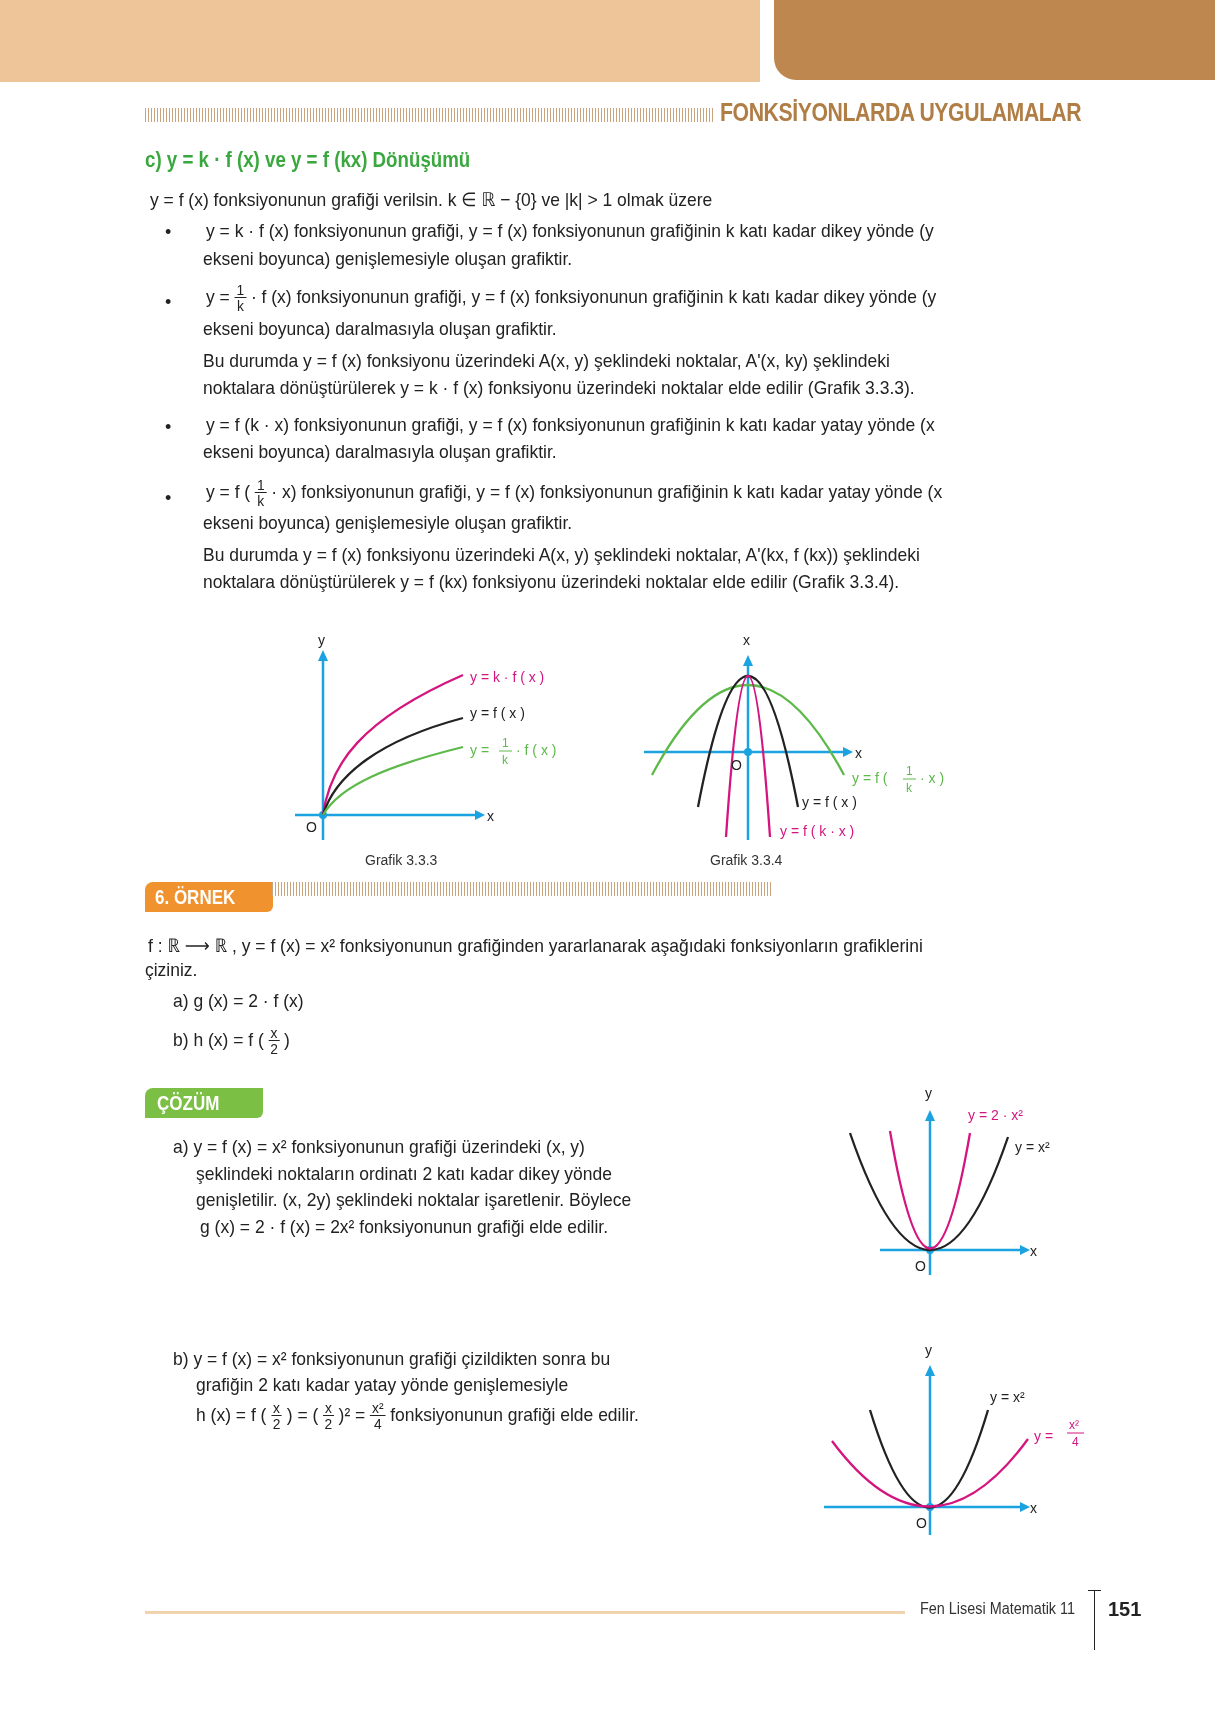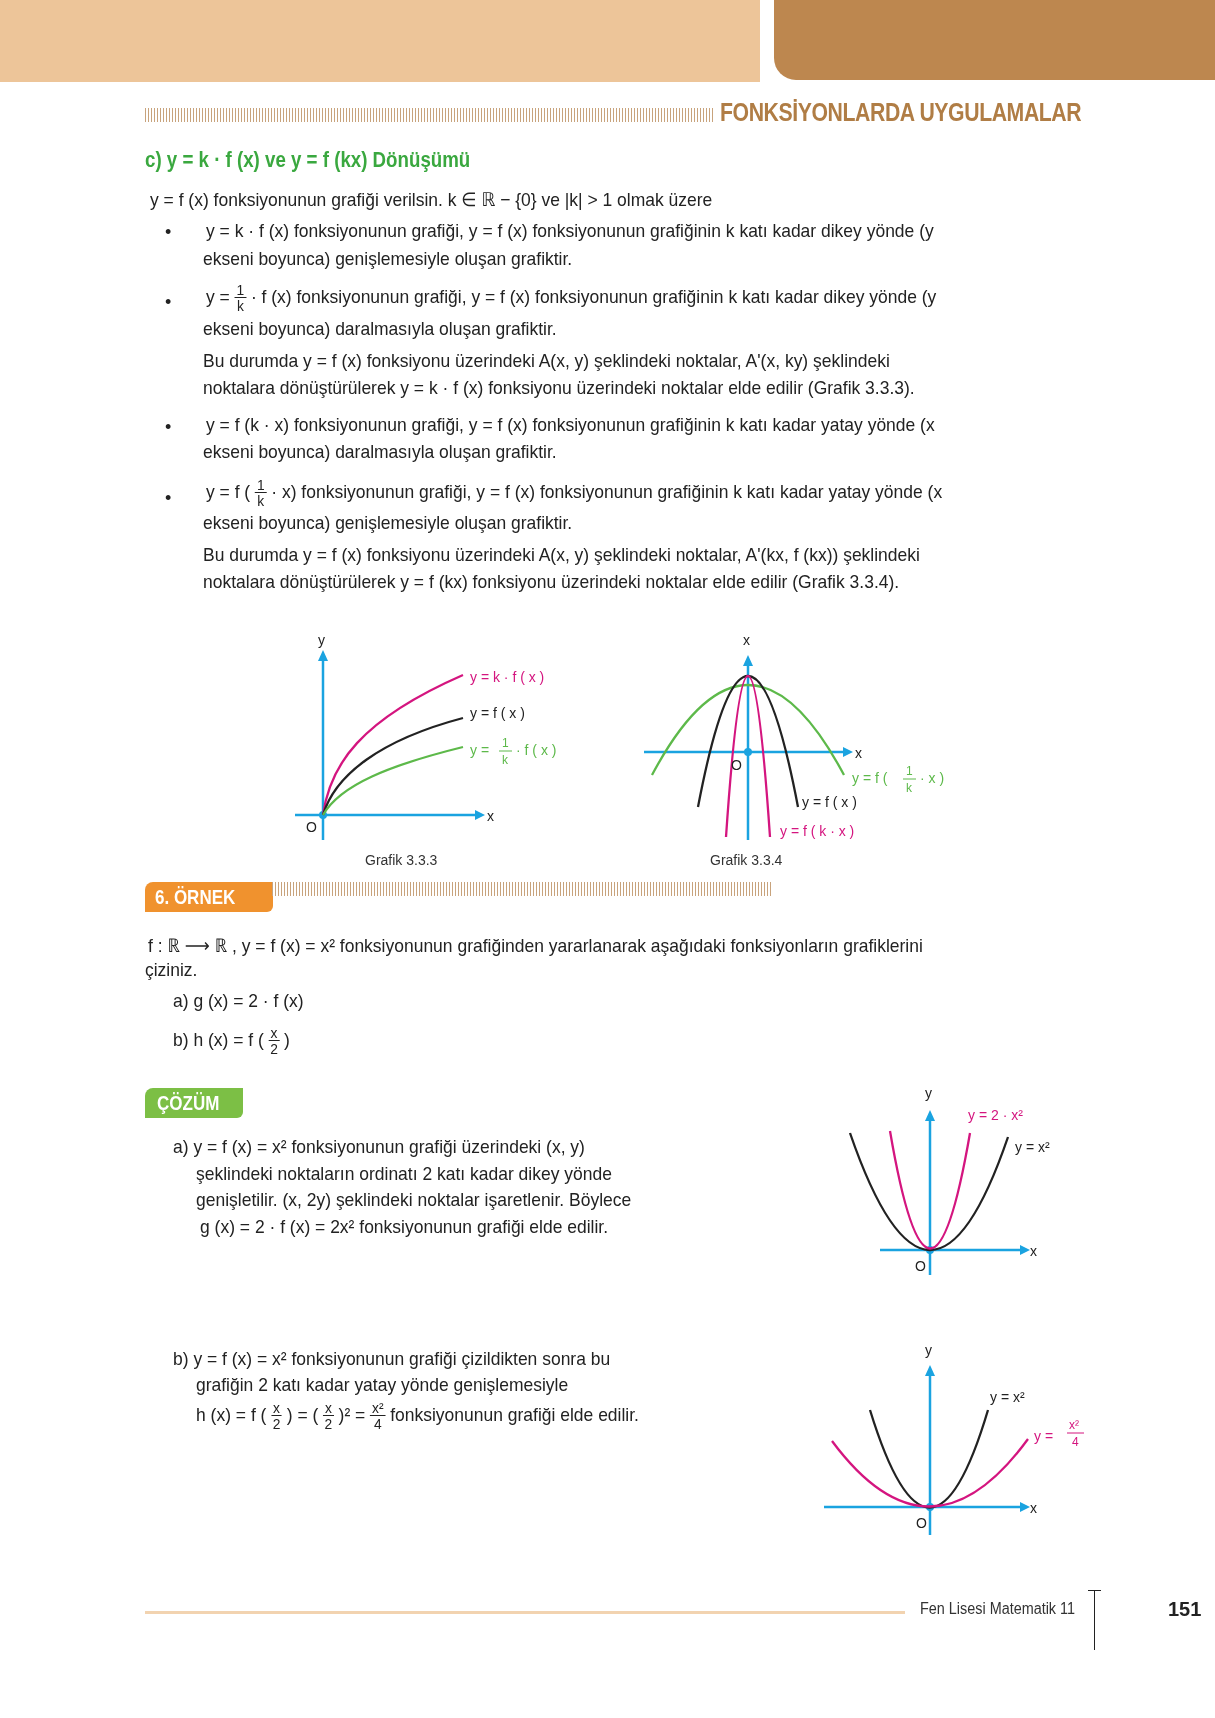--- a/index.html
+++ b/index.html
@@ -9,25 +9,25 @@
   .hdr-right{position:absolute;left:774px;top:0;width:441px;height:80px;background:#bd874f;border-bottom-left-radius:22px;}
   .ticks{position:absolute;height:14px;background:repeating-linear-gradient(90deg,#c8a37c 0 1px,transparent 1px 3px);}
   .section-title{position:absolute;left:720px;top:98px;font-size:25px;font-weight:bold;color:#b07d45;letter-spacing:-0.5px;transform:scaleX(0.85);transform-origin:left;white-space:nowrap;}
   .sub-title{position:absolute;left:145px;top:147px;font-size:22px;font-weight:bold;color:#3aa83f;transform:scaleX(0.85);transform-origin:left;white-space:nowrap;}
   .txt{position:absolute;font-size:19px;color:#222;white-space:nowrap;font-family:"Liberation Sans",sans-serif;}
   .narrow{transform:scaleX(0.92);transform-origin:left;}
   .bullet{position:absolute;font-size:18px;}
   svg text{font-family:"Liberation Sans",sans-serif;}
   .badge-ornek{position:absolute;left:145px;top:882px;width:128px;height:30px;background:#f0922e;border-radius:8px 0 6px 0;color:#fff;font-weight:bold;font-size:20px;line-height:30px;padding-left:10px;box-sizing:border-box;}
   .badge-ornek span{display:inline-block;transform:scaleX(0.85);transform-origin:left;}
-  .badge-cozum{position:absolute;left:145px;top:1088px;width:98px;height:30px;background:#7cbf45;border-radius:8px 0 6px 0;color:#fff;font-weight:bold;font-size:20px;line-height:30px;padding-left:12px;box-sizing:border-box;}
+  .badge-cozum{position:absolute;left:145px;top:1088px;width:118px;height:30px;background:#7cbf45;border-radius:8px 0 6px 0;color:#fff;font-weight:bold;font-size:20px;line-height:30px;padding-left:12px;box-sizing:border-box;}
   .badge-cozum span{display:inline-block;transform:scaleX(0.85);transform-origin:left;}
   .footer-line{position:absolute;left:145px;top:1611px;width:760px;height:3px;background:#f2d3b0;}
   .footer-txt{position:absolute;left:920px;top:1600px;font-size:16px;color:#333;transform:scaleX(0.9);transform-origin:left;white-space:nowrap;}
-  .page-num{position:absolute;left:1168px;top:1598px;font-size:20px;font-weight:bold;color:#222;}
+  .page-num{position:absolute;left:1108px;top:1598px;font-size:20px;font-weight:bold;color:#222;}
   .vbar{position:absolute;left:1094px;top:1590px;width:1px;height:60px;background:#222;}
   .vbar-top{position:absolute;left:1088px;top:1590px;width:13px;height:1px;background:#222;}
   .frac{display:inline-block;vertical-align:middle;text-align:center;font-size:15px;line-height:15px;}
   .frac .n{display:block;border-bottom:1px solid #222;padding:0 2px;}
   .frac .d{display:block;}
 </style>
 </head>
 <body>
 
 <div class="hdr-left"></div>

